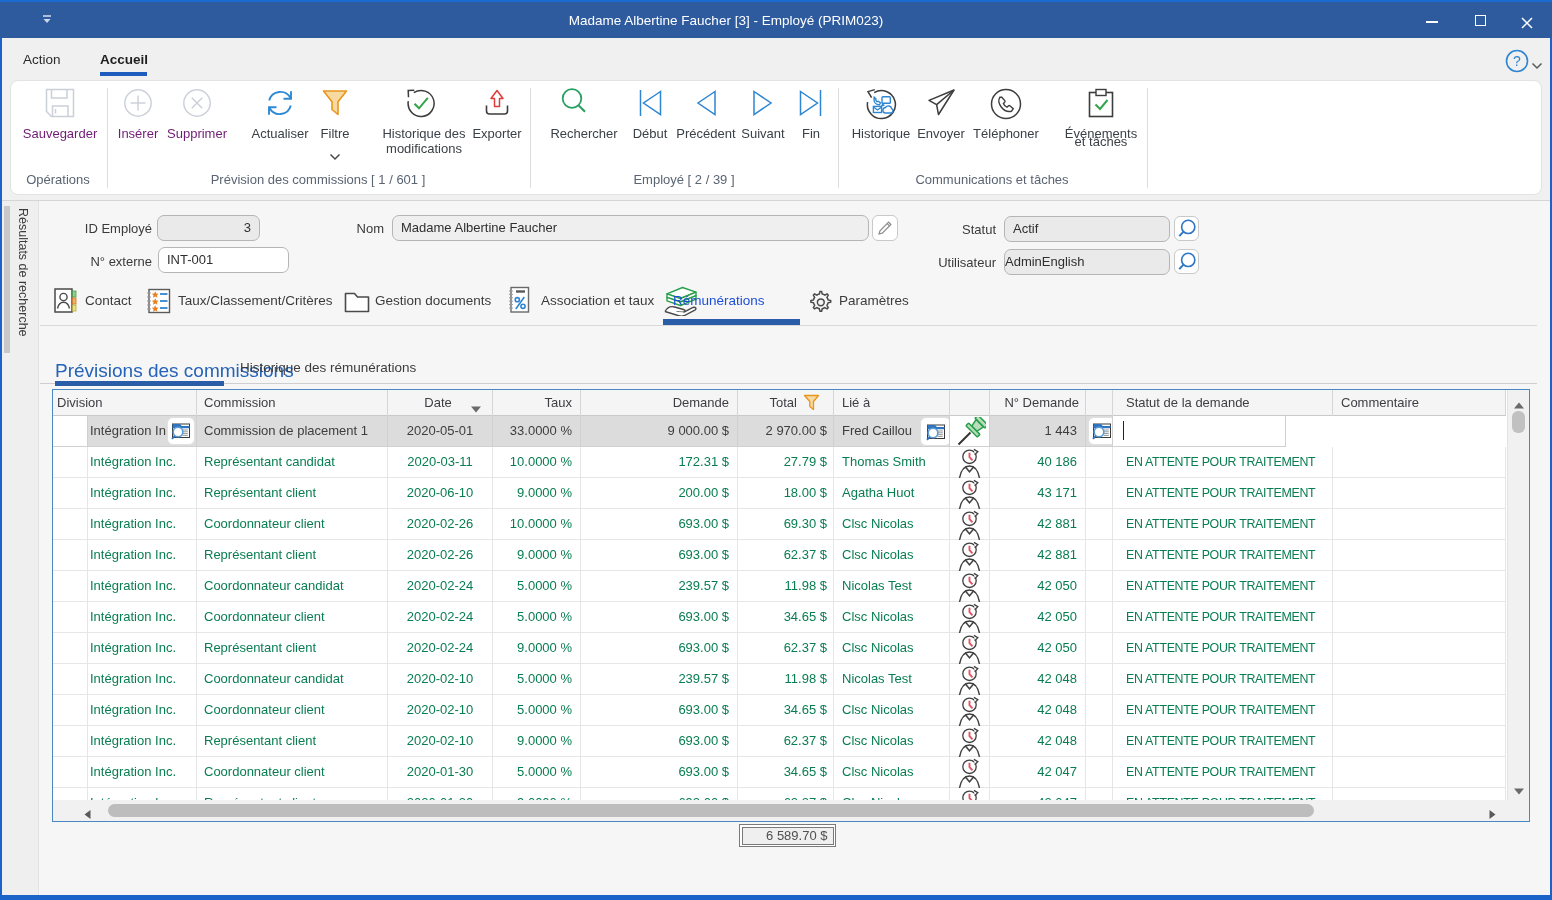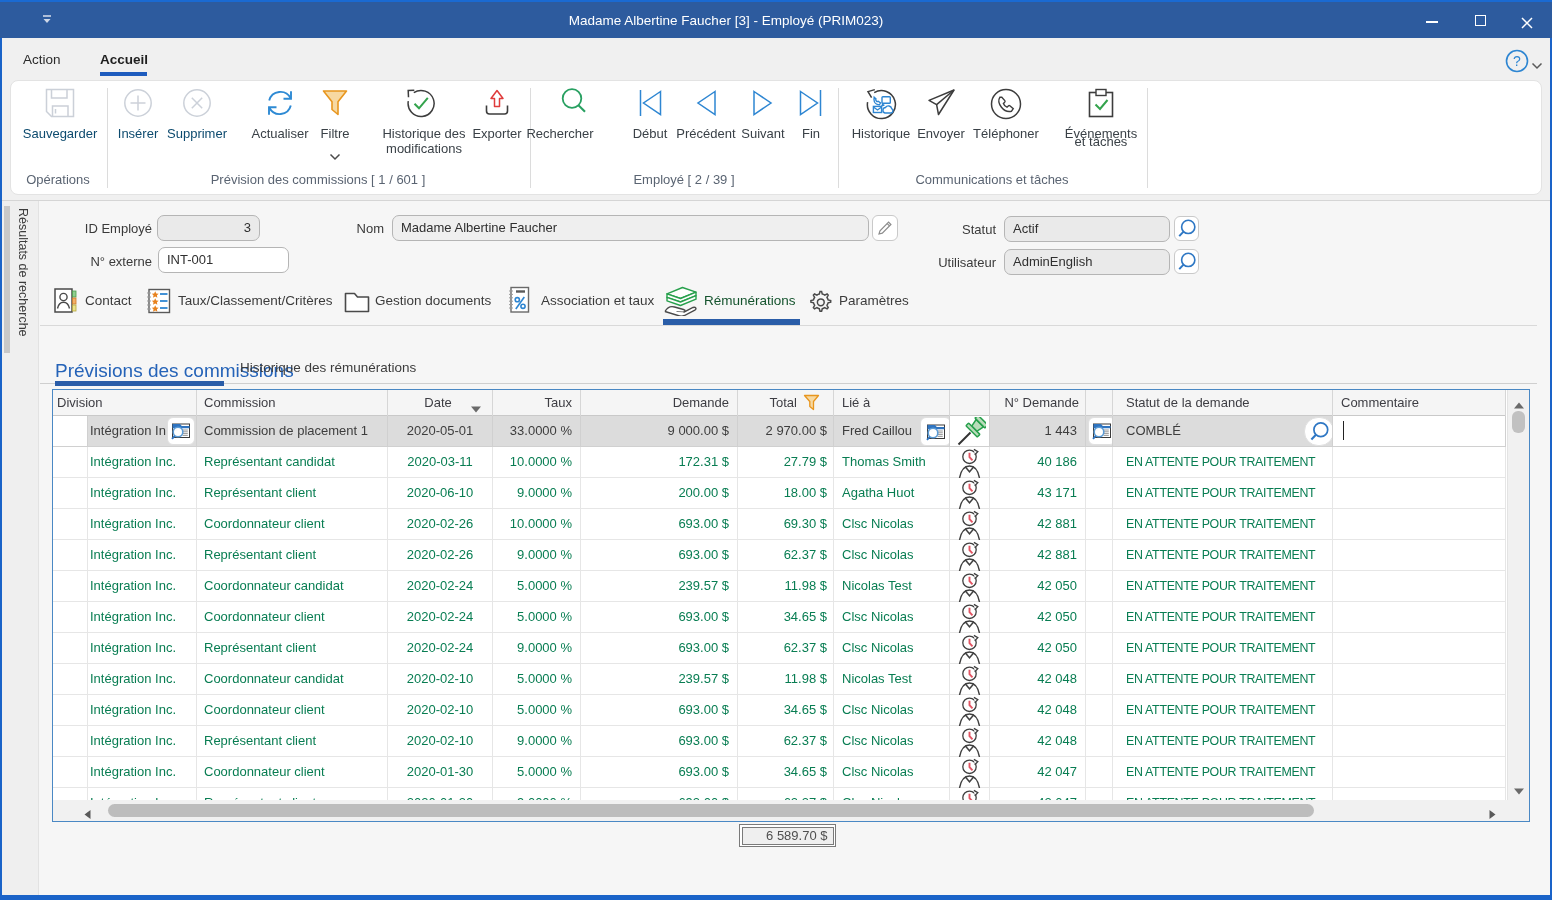--- a/index.html
+++ b/index.html
@@ -1,17 +1,17 @@
 <!DOCTYPE html>
 <html><head><meta charset="utf-8"><style>
 *{margin:0;padding:0;box-sizing:border-box}
 html,body{width:1552px;height:900px;overflow:hidden;font-family:"Liberation Sans",sans-serif;background:#f6f6f6}
 .ab{position:absolute}
 .lbl{position:absolute;font-size:13px;color:#3a4147;white-space:nowrap;transform:translateX(-50%)}
-.dis{color:#0c4a6e}
+.dis{color:#701a75}
 .glbl{position:absolute;font-size:13px;color:#5a6472;white-space:nowrap;transform:translateX(-50%)}
 .flbl{position:absolute;font-size:13px;color:#3a3a3a;white-space:nowrap;text-align:right}
 .fld{position:absolute;border:1px solid #b5b5b5;border-radius:7px;font-size:13px;color:#2f2f2f}
 .sbtn{position:absolute;background:#fff;border:1px solid #c9c9c9;border-radius:6px;display:flex;align-items:center;justify-content:center}
 .tablbl{position:absolute;font-size:13.5px;color:#3c3c3c;white-space:nowrap}
 
 #grid{position:absolute;left:52px;top:389px;width:1478px;height:433px;border:1px solid #4a88c4;background:#fff}
 .hdr{position:absolute;left:0;top:0;height:26px;display:flex;background:#f5f5f5;border-bottom:1px solid #c9c9c9}
 .hc{height:26px;border-right:1px solid #d6d6d6;font-size:13px;color:#3d3d43;line-height:25px;padding:0 8px;white-space:nowrap;overflow:hidden;position:relative}
 .row{position:absolute;left:0;display:flex;height:31px;background:#fff}
@@ -100,21 +100,21 @@
 <div class="lbl" style="left:424px;top:141px">modifications</div>
 <div class="ab" style="left:482px;top:88px"><svg width="30" height="30" viewBox="0 0 30 30">
       <path d="M4.5 17.5 V23 A3 3 0 0 0 7.5 26 H22.5 A3 3 0 0 0 25.5 23 V17.5" fill="none" stroke="#3d3d3d" stroke-width="1.6"></path>
       <path d="M15 2.5 L21 10.5 H17.5 V18.5 H12.5 V10.5 H9 Z" fill="none" stroke="#e03c3c" stroke-width="1.5" stroke-linejoin="round"></path>
     </svg></div>
 <div class="lbl" style="left:497px;top:126px">Exporter</div>
 <div class="ab" style="left:560px;top:88px"><svg width="30" height="30" viewBox="0 0 30 30">
       <circle cx="12" cy="10.5" r="9.3" fill="none" stroke="#28a061" stroke-width="1.8"></circle>
       <line x1="18.7" y1="17.5" x2="25" y2="23.8" stroke="#28a061" stroke-width="2.1"></line>
     </svg></div>
-<div class="lbl" style="left:560px;top:126px">Rechercher</div>
+<div class="lbl" style="left:584px;top:126px">Rechercher</div>
 <div class="ab" style="left:637px;top:88px"><svg width="26" height="30" viewBox="0 0 26 30">
       <g fill="none" stroke="#2e86d2" stroke-width="1.5">
         <line x1="3.5" y1="2" x2="3.5" y2="28"></line>
         <path d="M23.5 3.5 L6.5 15 L23.5 26.5 Z"></path>
       </g>
     </svg></div>
 <div class="lbl" style="left:650px;top:126px">Début</div>
 <div class="ab" style="left:693px;top:88px"><svg width="26" height="30" viewBox="0 0 26 30">
       <path d="M22 3.5 L5 15 L22 26.5 Z" fill="none" stroke="#2e86d2" stroke-width="1.5"></path>
     </svg></div>
@@ -184,21 +184,21 @@
   </div>
 <div class="flbl" style="left:846px;top:222px;width:150px">Statut</div>
 <div class="flbl" style="left:846px;top:255px;width:150px">Utilisateur</div>
 <div class="fld" style="left:1004px;top:216px;width:166px;height:26px;background:#eaeaea;line-height:24px;padding-left:8px">Actif</div>
 <div class="sbtn" style="left:1174px;top:216px;width:25px;height:25px">
     <svg width="24" height="24" viewBox="0 0 24 24">
       <circle cx="13.8" cy="9.8" r="6.9" fill="none" stroke="#2e77c4" stroke-width="1.7"></circle>
       <line x1="8.9" y1="14.7" x2="4.4" y2="19.4" stroke="#2e77c4" stroke-width="2.1"></line>
     </svg>
   </div>
-<div class="fld" style="left:1004px;top:249px;width:166px;height:26px;background:#eaeaea;line-height:24px;padding-left:8px">AdminEnglish</div>
+<div class="fld" style="left:1004px;top:249px;width:166px;height:26px;background:#eaeaea;line-height:24px;">AdminEnglish</div>
 <div class="sbtn" style="left:1174px;top:249px;width:25px;height:25px">
     <svg width="24" height="24" viewBox="0 0 24 24">
       <circle cx="13.8" cy="9.8" r="6.9" fill="none" stroke="#2e77c4" stroke-width="1.7"></circle>
       <line x1="8.9" y1="14.7" x2="4.4" y2="19.4" stroke="#2e77c4" stroke-width="2.1"></line>
     </svg>
   </div>
 <div class="ab" style="left:40px;top:325px;width:1497px;height:1px;background:#d9d9d9"></div>
 <div class="ab" style="left:52px;top:287px"><svg width="28" height="28" viewBox="0 0 28 28">
       <rect x="3" y="2" width="17" height="23" fill="#fff" stroke="#4a4a4a" stroke-width="1.5"></rect>
       <rect x="20.5" y="4" width="3.5" height="6" fill="#8fcf8f" stroke="#4d9e4d" stroke-width="0.8"></rect>
@@ -251,21 +251,21 @@
 <div class="tablbl" style="left:541px;top:293px;color:#3c3c3c">Association et taux</div>
 <div class="ab" style="left:663px;top:285px"><svg width="38" height="31" viewBox="0 0 38 31">
       <g fill="#fdfdfd" stroke="#27a04c" stroke-width="1.4" stroke-linejoin="round">
         <path d="M17.5 13.5 L4 8.8 L19.5 2.5 L33 7.2 Z"></path>
         <path d="M17.5 17 L4 12.3 L4 8.8 L17.5 13.5 L33 7.2 L33 10.7 L17.5 17 Z"></path>
         <path d="M17.5 20.5 L4 15.8 L4 12.3 L17.5 17 L33 10.7 L33 14.2 L17.5 20.5 Z"></path>
       </g>
       <path d="M2 26.5 c2.5-4.5 6-5.5 9.5-4.5 l9 2.5 c2.5.7 2 3-.8 2.8 l-6.2-.4" fill="#fff" stroke="#4a4a4a" stroke-width="1.4"></path>
       <path d="M20.5 27.3 l9.5-4.8 c2.5-1 4 1.2 1.8 2.7 l-10.3 5.3 c-2 .9-4.5.8-6.6 0 L2 26.5" fill="#fff" stroke="#4a4a4a" stroke-width="1.4"></path>
     </svg></div>
-<div class="tablbl" style="left:704px;top:293px;color:#14532d">Rémunérations</div>
+<div class="tablbl" style="left:673px;top:293px;color:#1d4ed8">Rémunérations</div>
 <div class="ab" style="left:806px;top:287px"><svg width="28" height="28" viewBox="0 0 28 28">
       <path d="M14 4.5 l1.6 0 .7 2.6 c.9.2 1.7.6 2.4 1.1 l2.4-1.2 1.1 1.1 -1.2 2.4 c.5.7.9 1.5 1.1 2.4 l2.6.7 0 1.6 -2.6.7 c-.2.9-.6 1.7-1.1 2.4 l1.2 2.4 -1.1 1.1 -2.4-1.2 c-.7.5-1.5.9-2.4 1.1 l-.7 2.6 -1.6 0 -.7-2.6 c-.9-.2-1.7-.6-2.4-1.1 l-2.4 1.2 -1.1-1.1 1.2-2.4 c-.5-.7-.9-1.5-1.1-2.4 l-2.6-.7 0-1.6 2.6-.7 c.2-.9.6-1.7 1.1-2.4 l-1.2-2.4 1.1-1.1 2.4 1.2 c.7-.5 1.5-.9 2.4-1.1 z" fill="none" stroke="#4a4a4a" stroke-width="1.5"></path>
       <circle cx="14.8" cy="15.3" r="3.4" fill="none" stroke="#4a4a4a" stroke-width="1.5"></circle>
     </svg></div>
 <div class="tablbl" style="left:839px;top:293px;color:#3c3c3c">Paramètres</div>
 <div class="ab" style="left:663px;top:319px;width:137px;height:6px;background:#2a5da8"></div>
 <div class="ab" style="left:55px;top:360px;font-size:19px;color:#2563b8">Prévisions des commissions</div>
 <div class="ab" style="left:240px;top:360px;font-size:13.5px;color:#3c3c3c">Historique des rémunérations</div>
 <div class="ab" style="left:40px;top:383px;width:1497px;height:1px;background:#cfcfcf"></div>
 <div class="ab" style="left:55px;top:381px;width:169px;height:5px;background:#2a5da8"></div>
@@ -344,26 +344,20 @@
               <line x1="12.5" y1="11.8" x2="17.8" y2="11.8"></line>
               <line x1="12.5" y1="13.6" x2="17.8" y2="13.6"></line>
               <line x1="12.5" y1="15.4" x2="17.8" y2="15.4"></line>
               <line x1="4.2" y1="10" x2="7.5" y2="10"></line>
             </g>
             <circle cx="8" cy="12" r="4.8" fill="#ffffff" fill-opacity="0.92" stroke="#5b9bd5" stroke-width="1.6"></circle>
             <line x1="4.8" y1="15.8" x2="2" y2="18.8" stroke="#2f74c0" stroke-width="1.9"></line>
           </svg>
         </span>
       </div>
-      <div class="c" style="width:220px;padding-left:13px">COMBLÉ<span class="ibtn" style="right:-2px;top:1px;width:30px;height:29px;border-radius:14px">
-          <svg width="24" height="24" viewBox="0 0 24 24">
-            <circle cx="13.8" cy="9.8" r="6.9" fill="none" stroke="#2e77c4" stroke-width="1.7"></circle>
-            <line x1="8.9" y1="14.7" x2="4.4" y2="19.4" stroke="#2e77c4" stroke-width="2.1"></line>
-          </svg>
-        </span></div>
       <div class="c cw" style="width:173px">
         <span style="position:absolute;left:10px;top:5px;width:1px;height:19px;background:#222"></span>
       </div>
     </div>
 <div class="row" style="top:57px">
       <div class="c" style="width:35px"></div>
       <div class="c" style="width:109px;padding-left:2px">Intégration Inc.</div>
       <div class="c" style="width:191px;padding-left:7px">Représentant candidat</div>
       <div class="c ctr" style="width:105px">2020-03-11</div>
       <div class="c rt" style="width:88px">10.0000 %</div>

